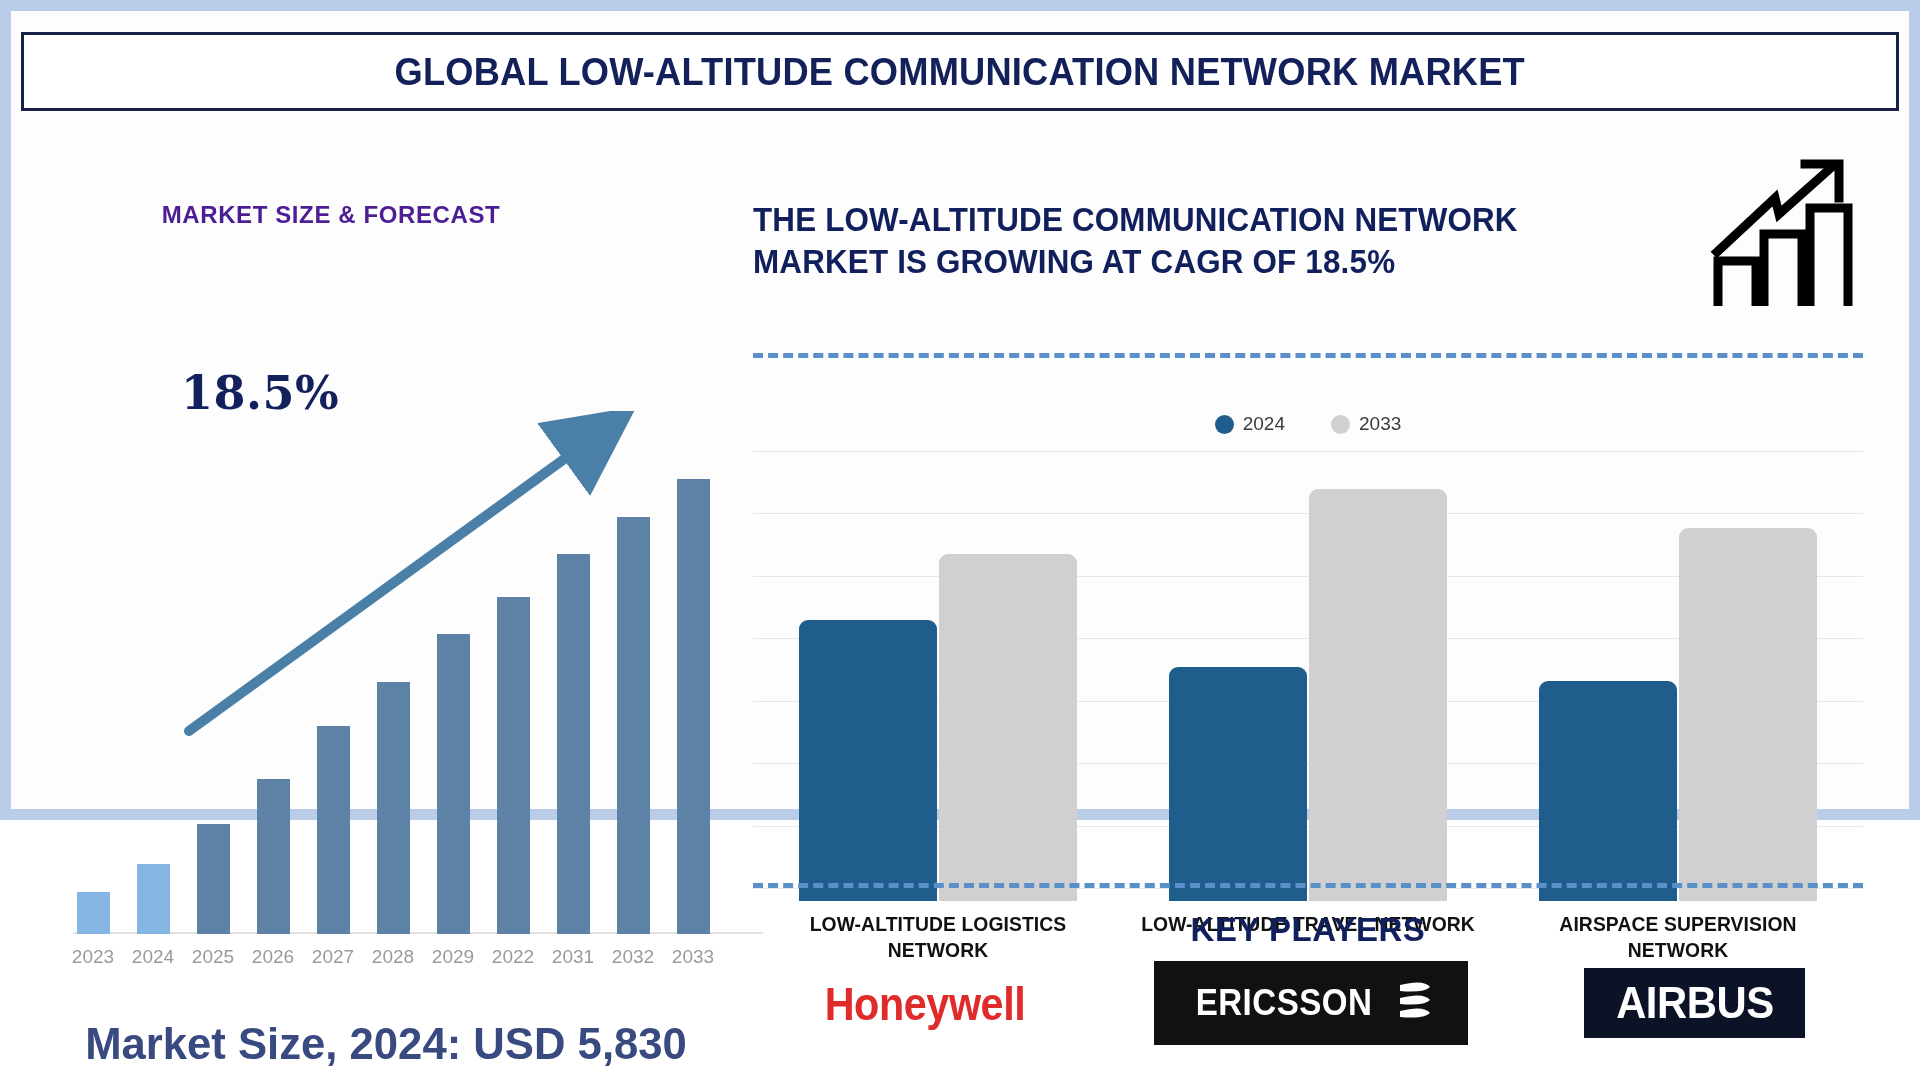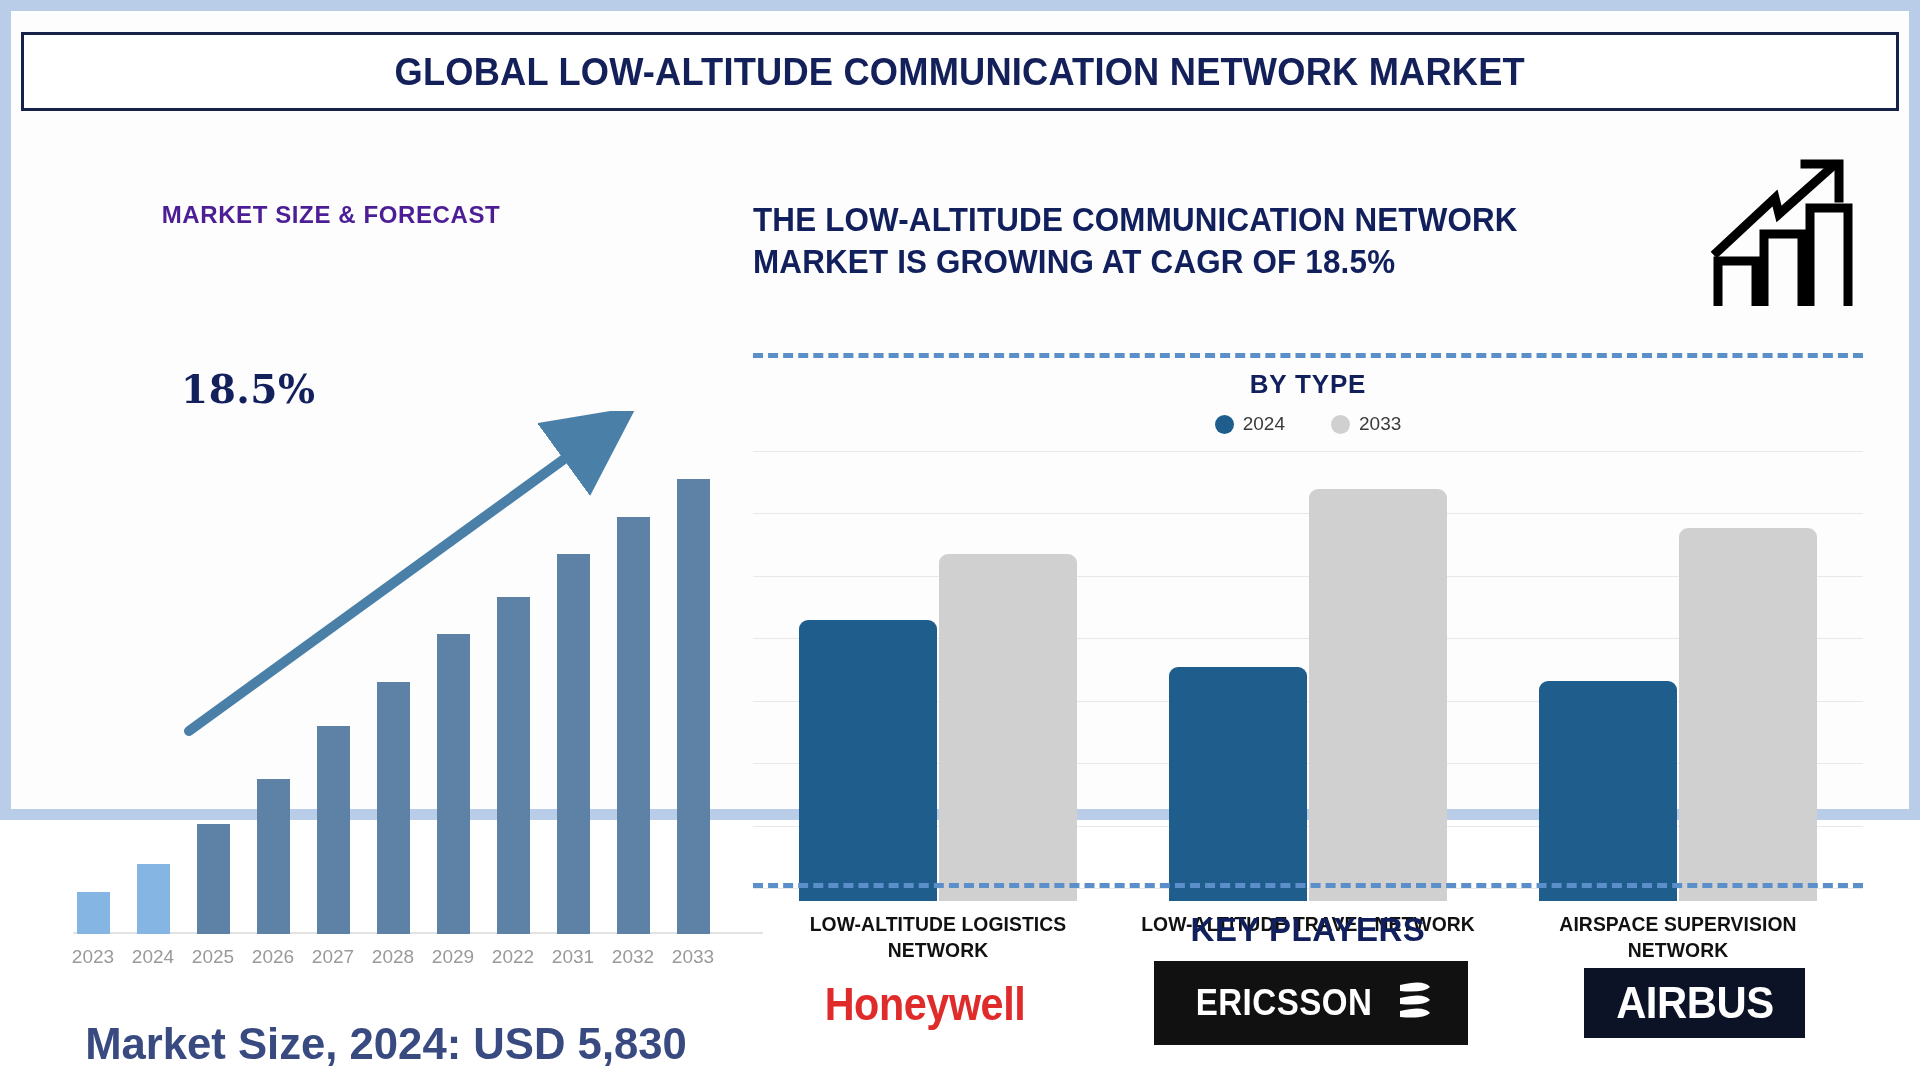--- a/index.html
+++ b/index.html
@@ -48,21 +48,21 @@
     text-align: center;
     font-size: 24px;
     font-weight: 700;
     letter-spacing: 0.6px;
     color: #4c1d95;
   }
   .cagr-big {
     position: absolute;
     left: 160px; top: 245px;
     font-family: "DejaVu Serif", serif;
-    font-size: 39px;
+    font-size: 46px;
     font-weight: 700;
     color: #12205c;
     letter-spacing: 0.5px;
   }
 
   
   .arrow-svg { position: absolute; left: 120px; top: 290px; }
 
   
   .lchart {
@@ -358,21 +358,20 @@
         <rect x="15" y="115" width="38" height="52"></rect>
         <rect x="61" y="88" width="38" height="79"></rect>
         <rect x="107" y="62" width="38" height="105"></rect>
       </g>
       <path d="M14 106 L72 52 L76 68 L130 20" fill="none" stroke="#000000" stroke-width="9" stroke-linecap="square"></path>
       <path d="M102 18 L136 18 L136 52" fill="none" stroke="#000000" stroke-width="9" stroke-linecap="square"></path>
     </svg>
 
     <div class="dashed d1"></div>
 
-    <div class="bytype">BY TYPE</div>
 
     <div class="legend" id="legend">
         <div class="legend-item">
           <span class="legend-dot" style="background: rgb(31, 94, 140);"></span>
           <span class="legend-label">2024</span>
         </div>
         <div class="legend-item">
           <span class="legend-dot" style="background: rgb(208, 208, 208);"></span>
           <span class="legend-label">2033</span>
         </div>

